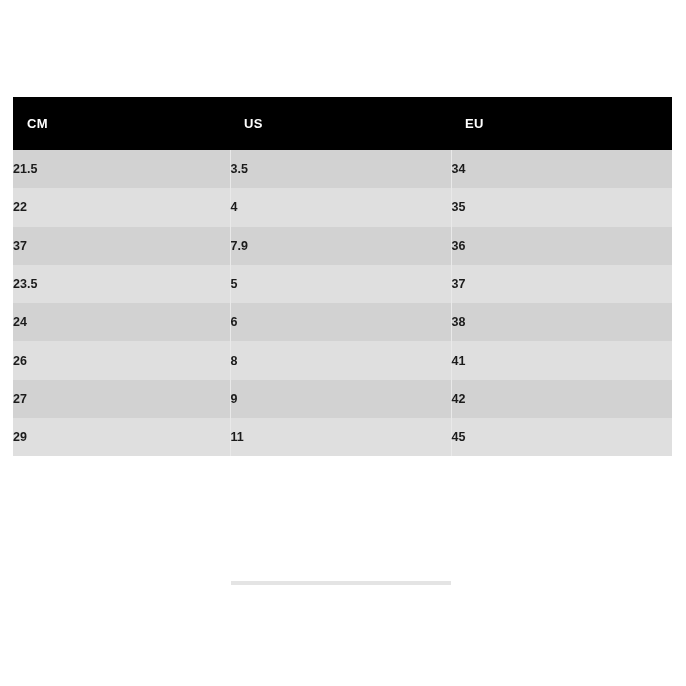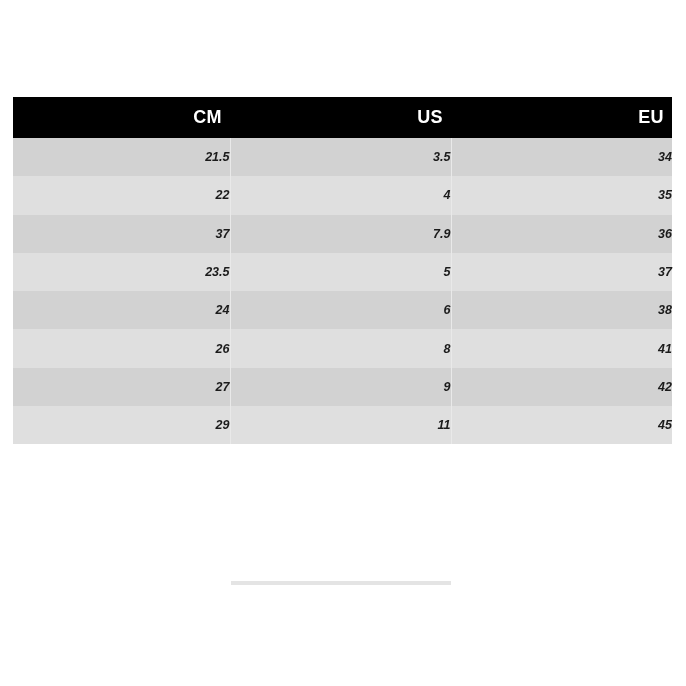--- a/index.html
+++ b/index.html
@@ -34,42 +34,41 @@
   #size-chart col.c-cm { width: 217px; }
   #size-chart col.c-us { width: 221px; }
   #size-chart col.c-eu { width: 221px; }
 
   
   #size-chart thead tr {
     background: #000000;
   }
   #size-chart thead th {
     height: 25px;
-    padding: 8px;
+    padding: 14px;
     color: #ffffff;
-    font-size: 18px;
+    font-size: 13px;
     font-weight: bold;
     letter-spacing: 0.4px;
-    text-align: right;
+    text-align: left;
     vertical-align: middle;
     border: none;
   }
 
   
   #size-chart tbody td {
     height: 38.3px;
     padding: 0;
-    text-align: right;
+    text-align: left;
     vertical-align: middle;
     font-size: 12.5px;
     font-weight: bold;
     color: #1b1b1b;
     border: none;
     border-right: 1px solid #e9e9e9;
-    font-style: italic;
   }
   #size-chart tbody td:last-child {
     border-right: none;
   }
 
   #size-chart tbody tr:nth-child(odd) td {
     background: #d2d2d2;
   }
   #size-chart tbody tr:nth-child(even) td {
     background: #dfdfdf;

